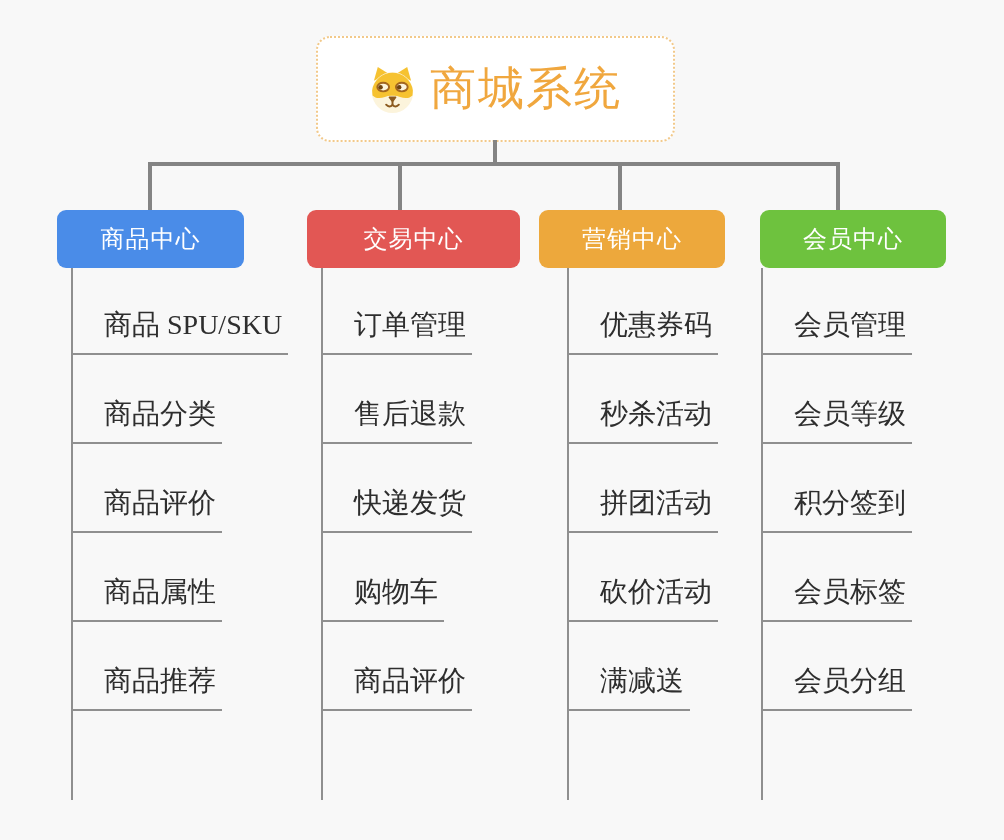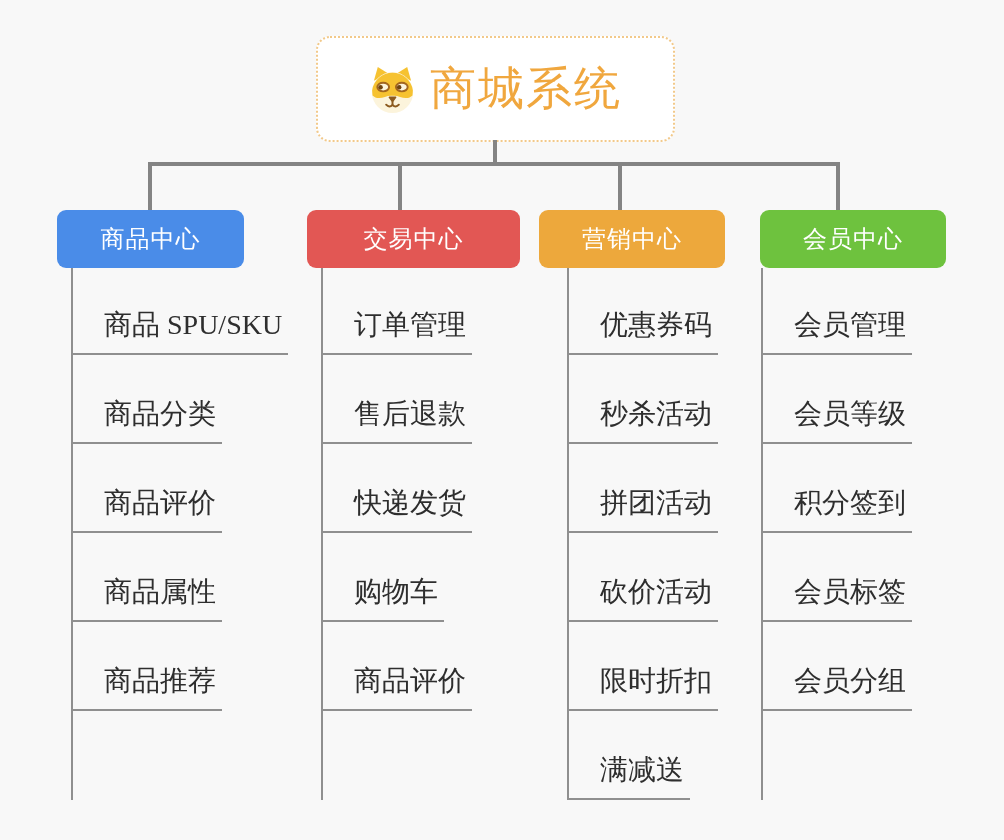--- a/index.html
+++ b/index.html
@@ -165,23 +165,20 @@
     <div class="item">
         <span>秒杀活动</span>
       </div>
     <div class="item">
         <span>拼团活动</span>
       </div>
     <div class="item">
         <span>砍价活动</span>
       </div>
     <div class="item">
-        <span>限时折扣</span>
-      </div>
-    <div class="item">
         <span>满减送</span>
       </div>
   </div>
 
   <div class="col c3">
     <div class="vline"></div>
     <div class="item">
         <span>会员管理</span>
       </div>
     <div class="item">

